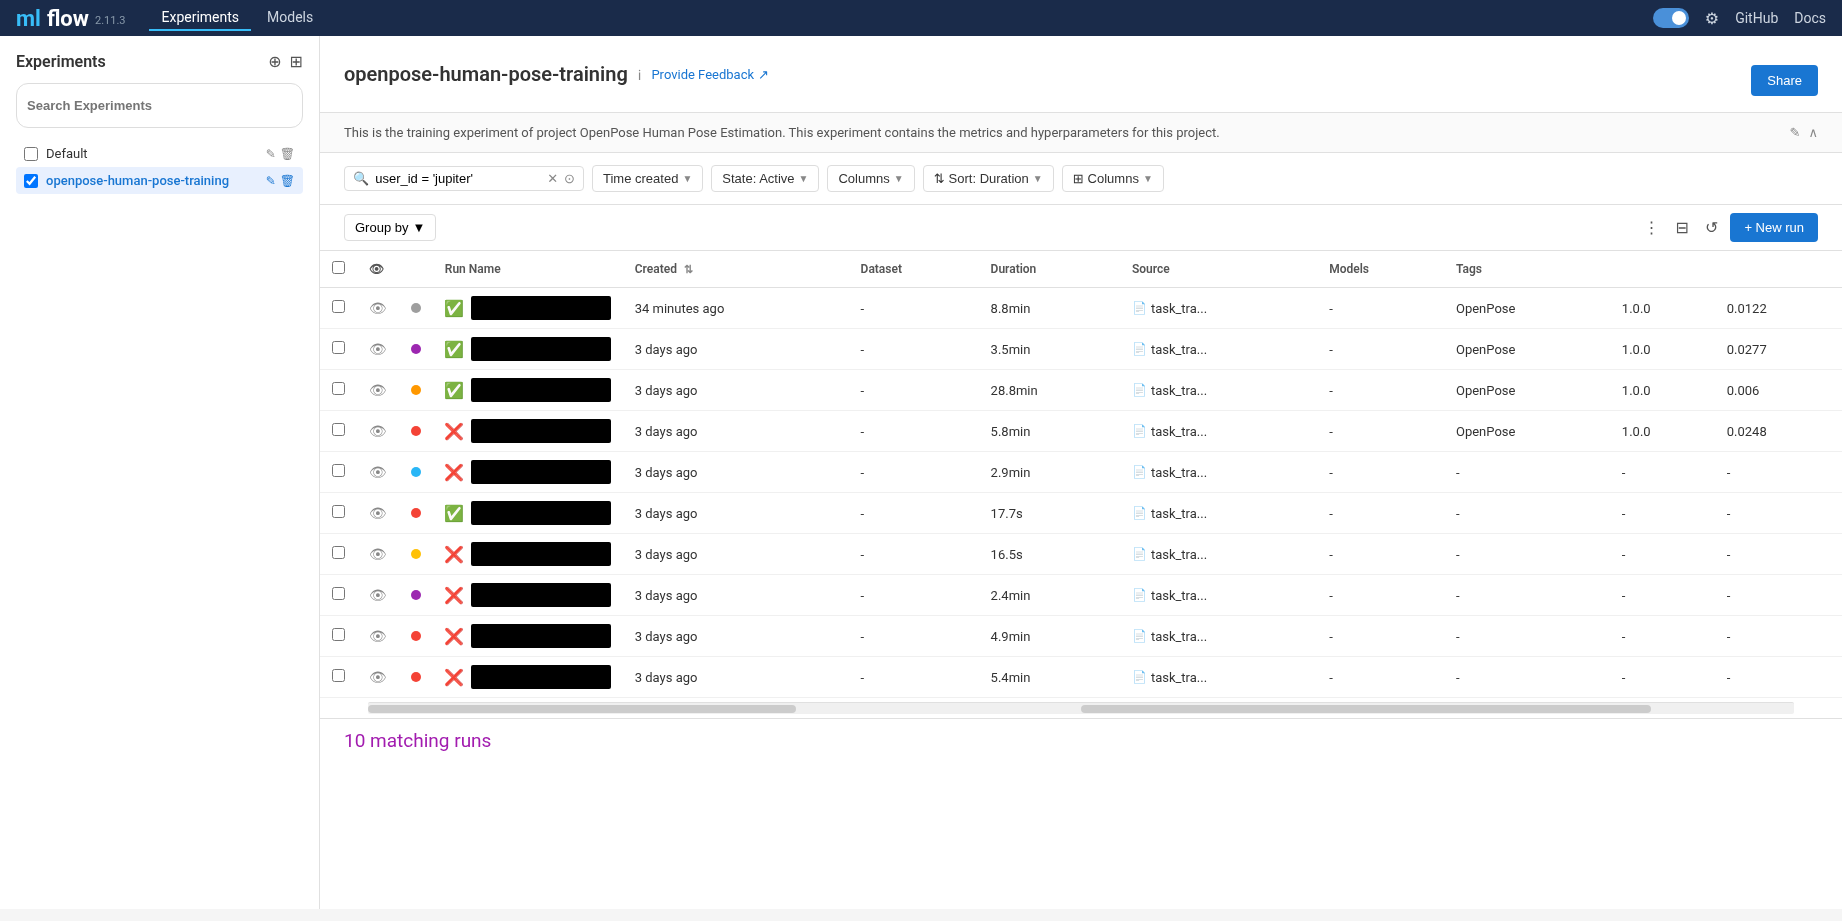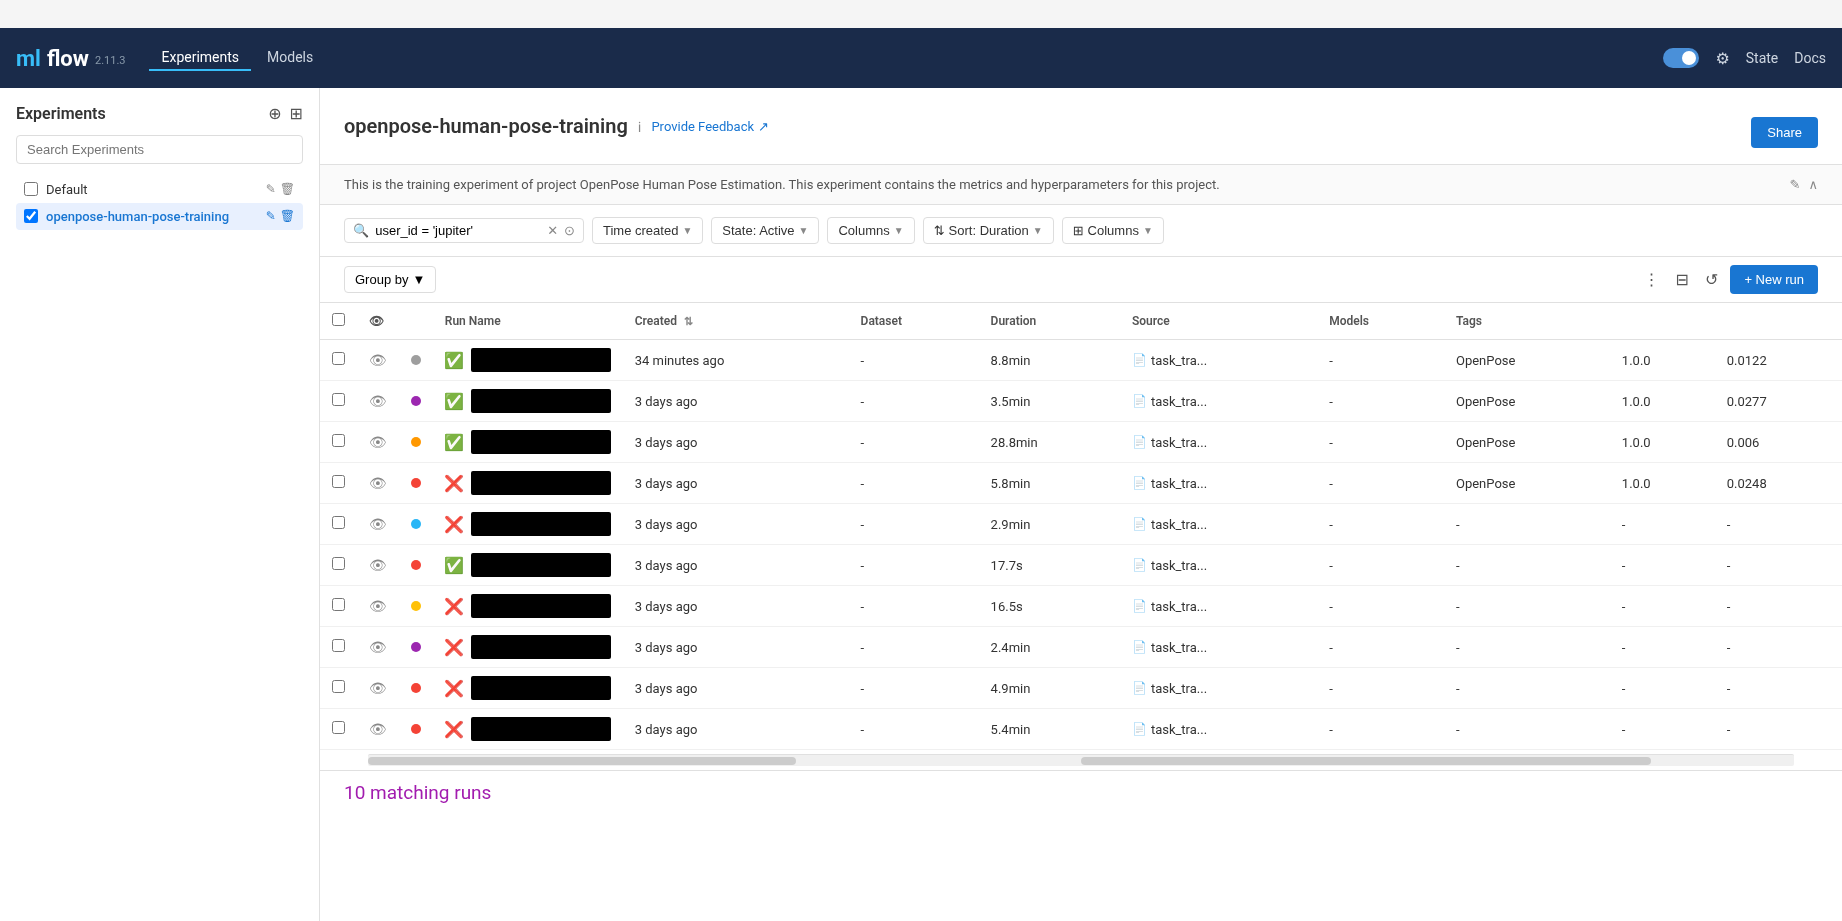--- a/index.html
+++ b/index.html
@@ -1,26 +1,25 @@
 <!DOCTYPE html>
 <html><head>
   <meta charset="utf-8">
   <style>
     * { box-sizing: border-box; margin: 0; padding: 0; }
     body { font-family: -apple-system, BlinkMacSystemFont, 'Segoe UI', Roboto, sans-serif; font-size: 13px; background: #f5f5f5; color: #333; }
 
     
     .topnav {
       background: #1a2b4a;
-      height: 60px;
+      height: 36px;
       display: flex;
       align-items: center;
       padding: 0 16px;
       gap: 24px;
-      margin-top: 28px;
     }
     .topnav-logo {
       display: flex;
       align-items: center;
       gap: 6px;
     }
     .logo-ml { color: #38bdf8; font-size: 22px; font-weight: 700; }
     .logo-flow { color: white; font-size: 22px; font-weight: 700; }
     .logo-version { color: #8899aa; font-size: 11px; margin-top: 4px; }
     .topnav-links { display: flex; gap: 4px; flex: 1; }
@@ -70,28 +69,30 @@
     .sidebar-header {
       display: flex;
       align-items: center;
       justify-content: space-between;
       margin-bottom: 12px;
     }
     .sidebar-title { font-size: 16px; font-weight: 600; }
     .sidebar-actions { display: flex; gap: 8px; color: #555; }
     .sidebar-search {
       width: 100%;
-      padding: 6px 10px;
+      padding: 14px 10px;
       border: 1px solid #ddd;
-      border-radius: 4px;
+      border-radius: 12px;
       font-size: 13px;
       margin-bottom: 12px;
+      font-weight: bold;
     }
     .sidebar-item {
       display: flex;
+      align-items: center;
       gap: 8px;
       padding: 6px 8px;
       border-radius: 4px;
       cursor: pointer;
     }
     .sidebar-item.active { background: #e8f0fe; }
     .sidebar-item-checkbox { width: 14px; height: 14px; }
     .sidebar-item-label { flex: 1; font-size: 13px; color: #333; }
     .sidebar-item-actions { display: flex; gap: 4px; color: #888; }
     .sidebar-item-icon { font-size: 12px; cursor: pointer; }
@@ -339,21 +340,21 @@
       <span class="logo-flow">flow</span>
     <span class="logo-version">2.11.3</span>
   </div>
   <div class="topnav-links">
     <span class="topnav-link active">Experiments</span>
     <span class="topnav-link">Models</span>
   </div>
   <div class="topnav-right">
     <div class="toggle-switch"></div>
     <span class="gear-icon">⚙</span>
-    <span class="topnav-text-link">State</span>
+    <span class="topnav-text-link">GitHub</span>
     <span class="topnav-text-link">Docs</span>
   </div>
 </nav>
 
 <div class="app-layout">
 
   <aside class="sidebar">
     <div class="sidebar-header">
       <span class="sidebar-title">Experiments</span>
       <div class="sidebar-actions">

